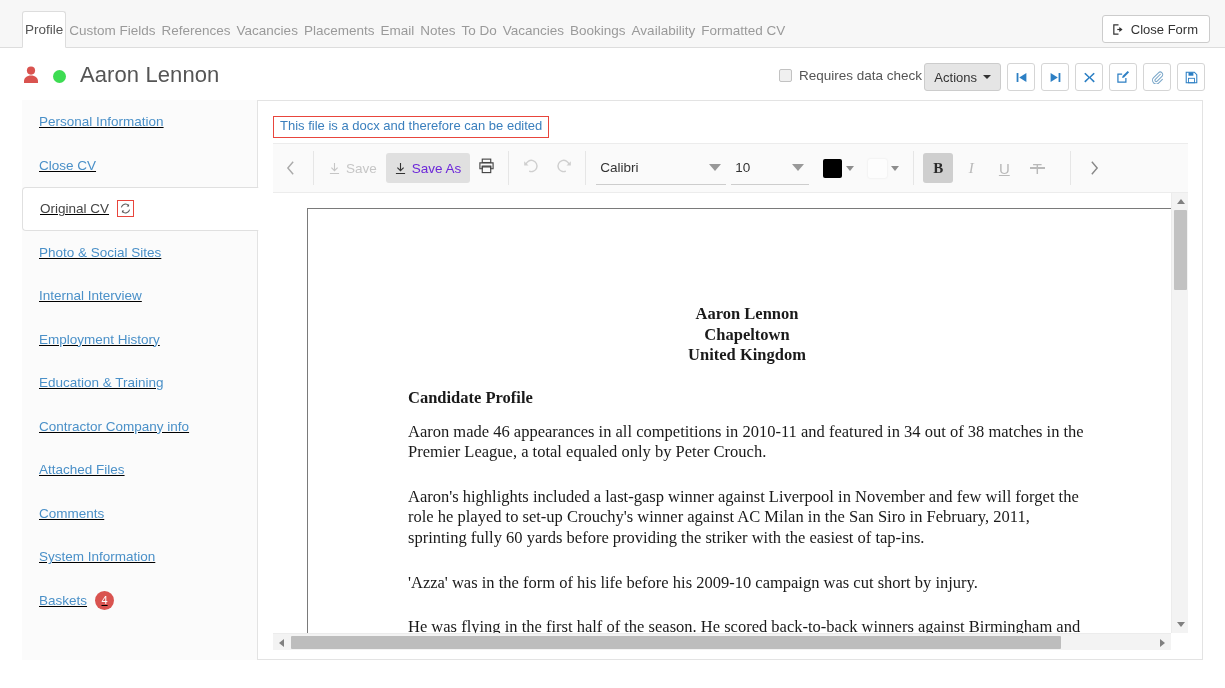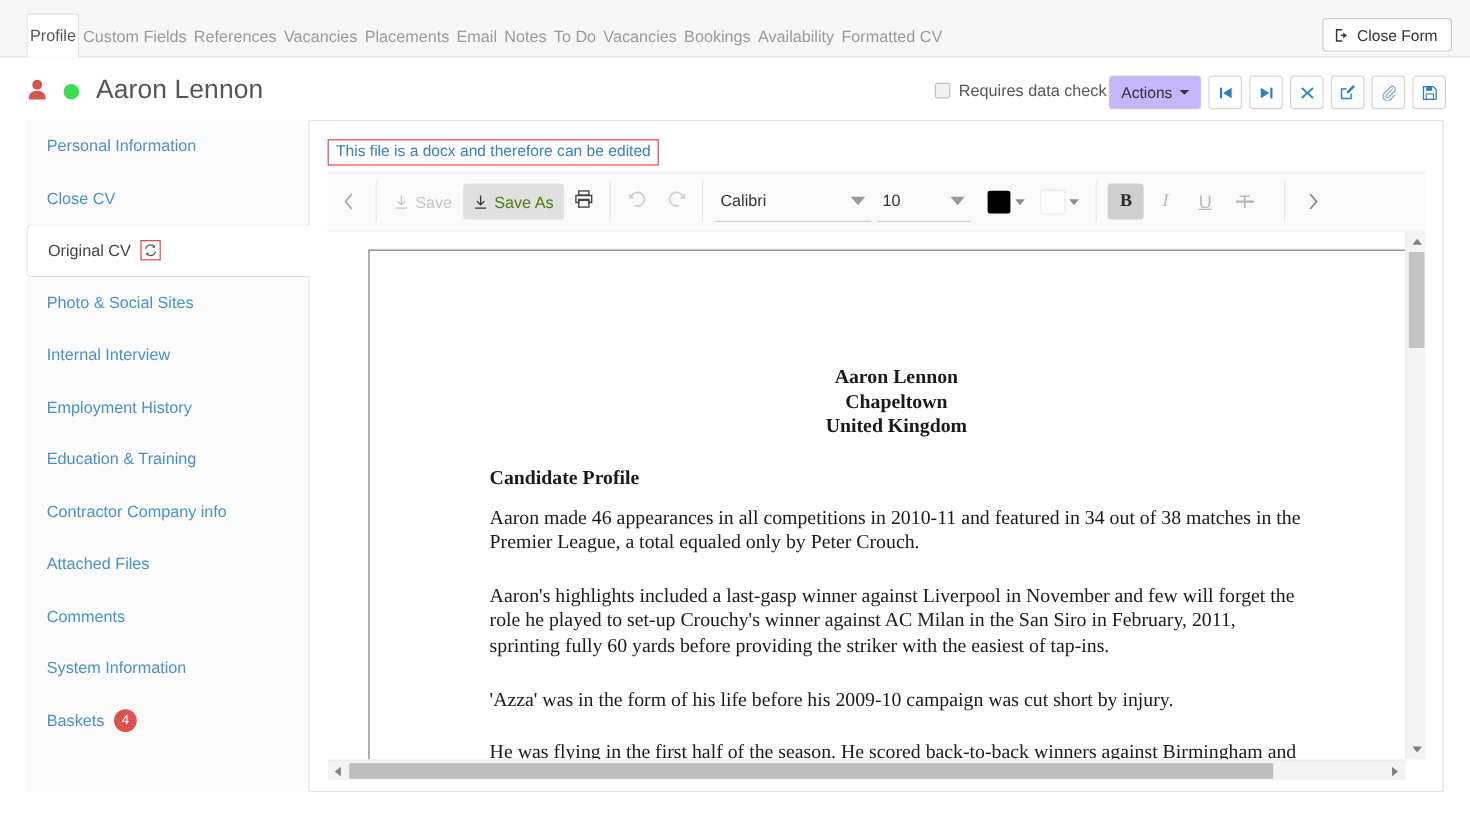--- a/index.html
+++ b/index.html
@@ -95,21 +95,21 @@
     border-radius: 2px;
     display: inline-block;
   }
 
   .hdr-btns {
     position: absolute; right: 20px; top: 63px;
     display: flex; align-items: center; gap: 6px;
   }
   .btn-actions {
     height: 28px;
-    background: #c4b5fd;
+    background: #e5e5e5;
     border: 1px solid #cccccc;
     border-radius: 3px;
     padding: 0 9px;
     font-size: 13px; color: #333333;
     display: flex; align-items: center; gap: 6px;
     cursor: pointer;
   }
   .caret-down {
     width: 0; height: 0;
     border-left: 4px solid transparent;
@@ -127,20 +127,21 @@
     color: #2c7fc4;
   }
   .ibtn svg { display: block; }
 
   
   .sidebar {
     position: absolute; left: 22px; top: 100px;
     width: 236px; height: 560px;
     background: #fbfbfb;
     border-right: 1px solid #e3e3e3;
+    text-decoration: underline;
   }
   .side-item {
     height: 43.5px;
     display: flex; align-items: center;
     padding-left: 17px;
     font-size: 13.5px;
     color: #4a90c8;
     cursor: pointer;
     position: relative;
   }
@@ -208,21 +209,21 @@
     width: 34px; height: 48px;
     display: flex; align-items: center; justify-content: center;
     color: #aaaaaa; cursor: pointer;
   }
   .tb-btn {
     height: 30px;
     display: flex; align-items: center; gap: 6px;
     padding: 0 9px;
     border-radius: 3px;
     font-size: 13.5px;
-    color: #4d7c0f;
+    color: #6d28d9;
     cursor: pointer;
   }
   .tb-btn.disabled { color: #c6c6c6; cursor: default; text-align: right; }
   .tb-btn.pressed { background: #e0e0e0; }
   .dl-arrow { width: 11px; height: 13px; display:inline-block; }
   .tb-icon {
     width: 32px; height: 30px;
     display: flex; align-items: center; justify-content: center;
     cursor: pointer; color: #444444;
     border-radius: 3px;

